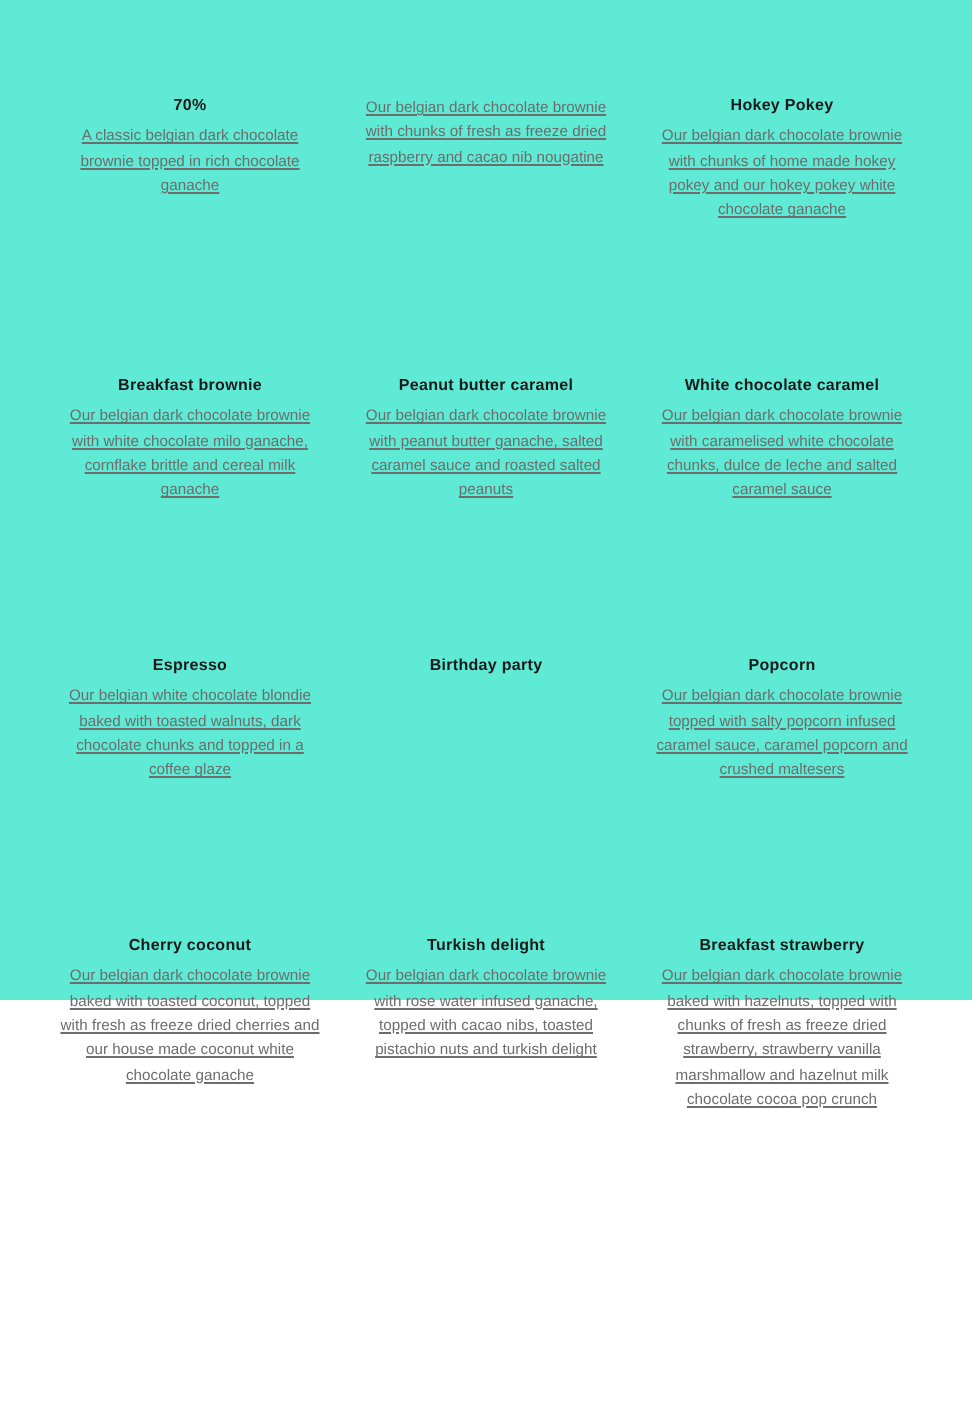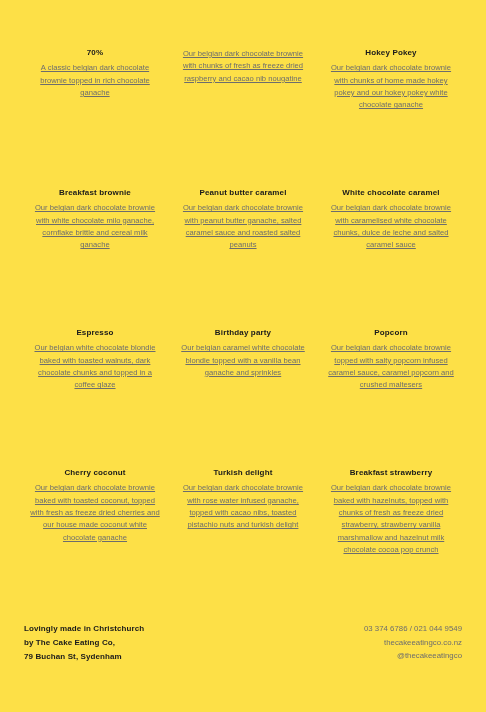--- a/index.html
+++ b/index.html
@@ -6,22 +6,22 @@
   * { margin:0; padding:0; box-sizing:border-box; }
   html, body {
     width:486px; height:712px;
     background:#ffffff;
     font-family:"Liberation Sans", sans-serif;
     -webkit-font-smoothing:antialiased;
     overflow:hidden;
   }
   #page {
     position:relative;
-    width:486px; height:712px;
-    background:#fde047;
+    width:486px; height:500px;
+    background:#5eead4;
   }
   
   #grid {
     position:absolute;
     left:24px; top:48px;
     width:438px;
     display:grid;
     grid-template-columns:1fr 1fr 1fr;
     column-gap:6px;
     grid-auto-rows:140px;
@@ -101,21 +101,20 @@
       <div class="product-name">White chocolate caramel</div>
       <div class="product-desc">Our belgian dark chocolate brownie with caramelised white chocolate chunks, dulce de leche and salted caramel sauce</div>
     </div>
 
     <div class="product">
       <div class="product-name">Espresso</div>
       <div class="product-desc">Our belgian white chocolate blondie baked with toasted walnuts, dark chocolate chunks and topped in a coffee glaze</div>
     </div>
     <div class="product">
       <div class="product-name">Birthday party</div>
-      <div class="product-desc">Our belgian caramel white chocolate blondie topped with a vanilla bean ganache and sprinkles</div>
     </div>
     <div class="product">
       <div class="product-name">Popcorn</div>
       <div class="product-desc">Our belgian dark chocolate brownie topped with salty popcorn infused caramel sauce, caramel popcorn and crushed maltesers</div>
     </div>
 
     <div class="product">
       <div class="product-name">Cherry coconut</div>
       <div class="product-desc">Our belgian dark chocolate brownie baked with toasted coconut, topped with fresh as freeze dried cherries and our house made coconut white chocolate ganache</div>
     </div>
@@ -123,26 +122,14 @@
       <div class="product-name">Turkish delight</div>
       <div class="product-desc">Our belgian dark chocolate brownie with rose water infused ganache, topped with cacao nibs, toasted pistachio nuts and turkish delight</div>
     </div>
     <div class="product">
       <div class="product-name">Breakfast strawberry</div>
       <div class="product-desc">Our belgian dark chocolate brownie baked with hazelnuts, topped with chunks of fresh as freeze dried strawberry, strawberry vanilla marshmallow and hazelnut milk chocolate cocoa pop crunch</div>
     </div>
 
   </div>
 
-  <div id="footer">
-    <div class="footer-left">
-      <span class="footer-line">Lovingly made in Christchurch</span>
-      <span class="footer-line">by The Cake Eating Co,</span>
-      <span class="footer-line">79 Buchan St, Sydenham</span>
-    </div>
-    <div class="footer-right">
-      <span class="footer-line">03 374 6786 / 021 044 9549</span>
-      <span class="footer-line">thecakeeatingco.co.nz</span>
-      <span class="footer-line">@thecakeeatingco</span>
-    </div>
-  </div>
 
 </div>
 
 </body></html>

